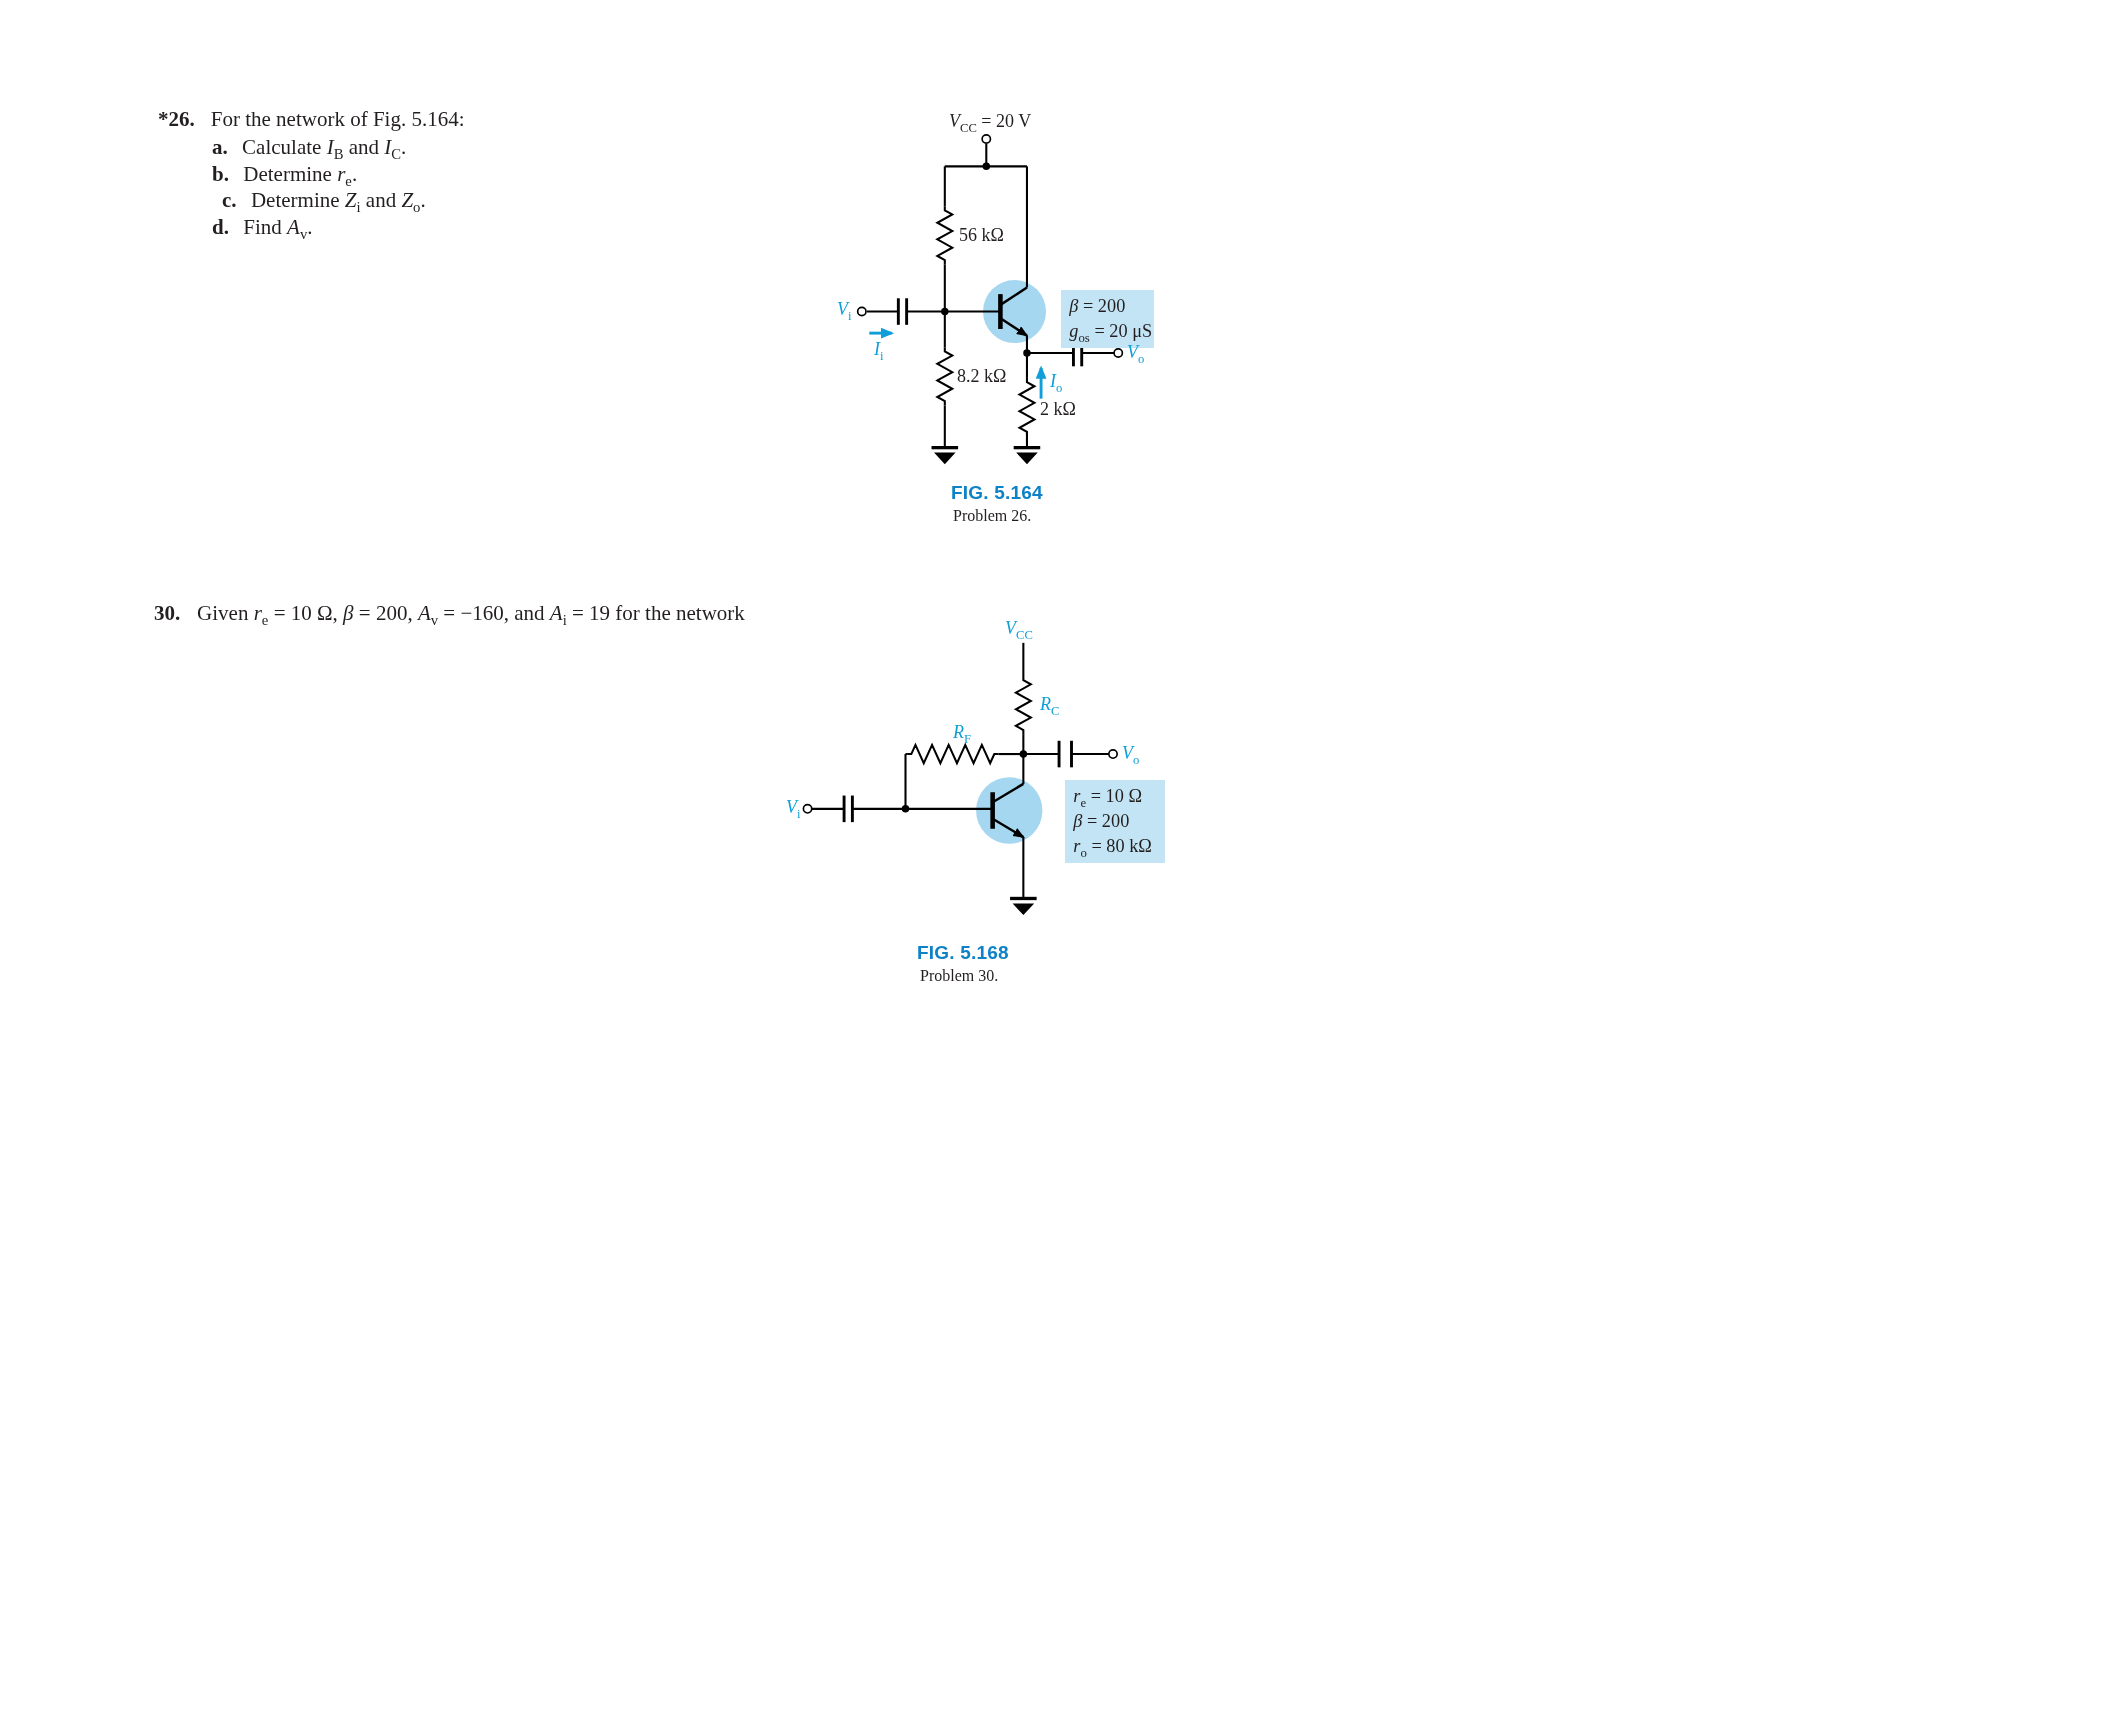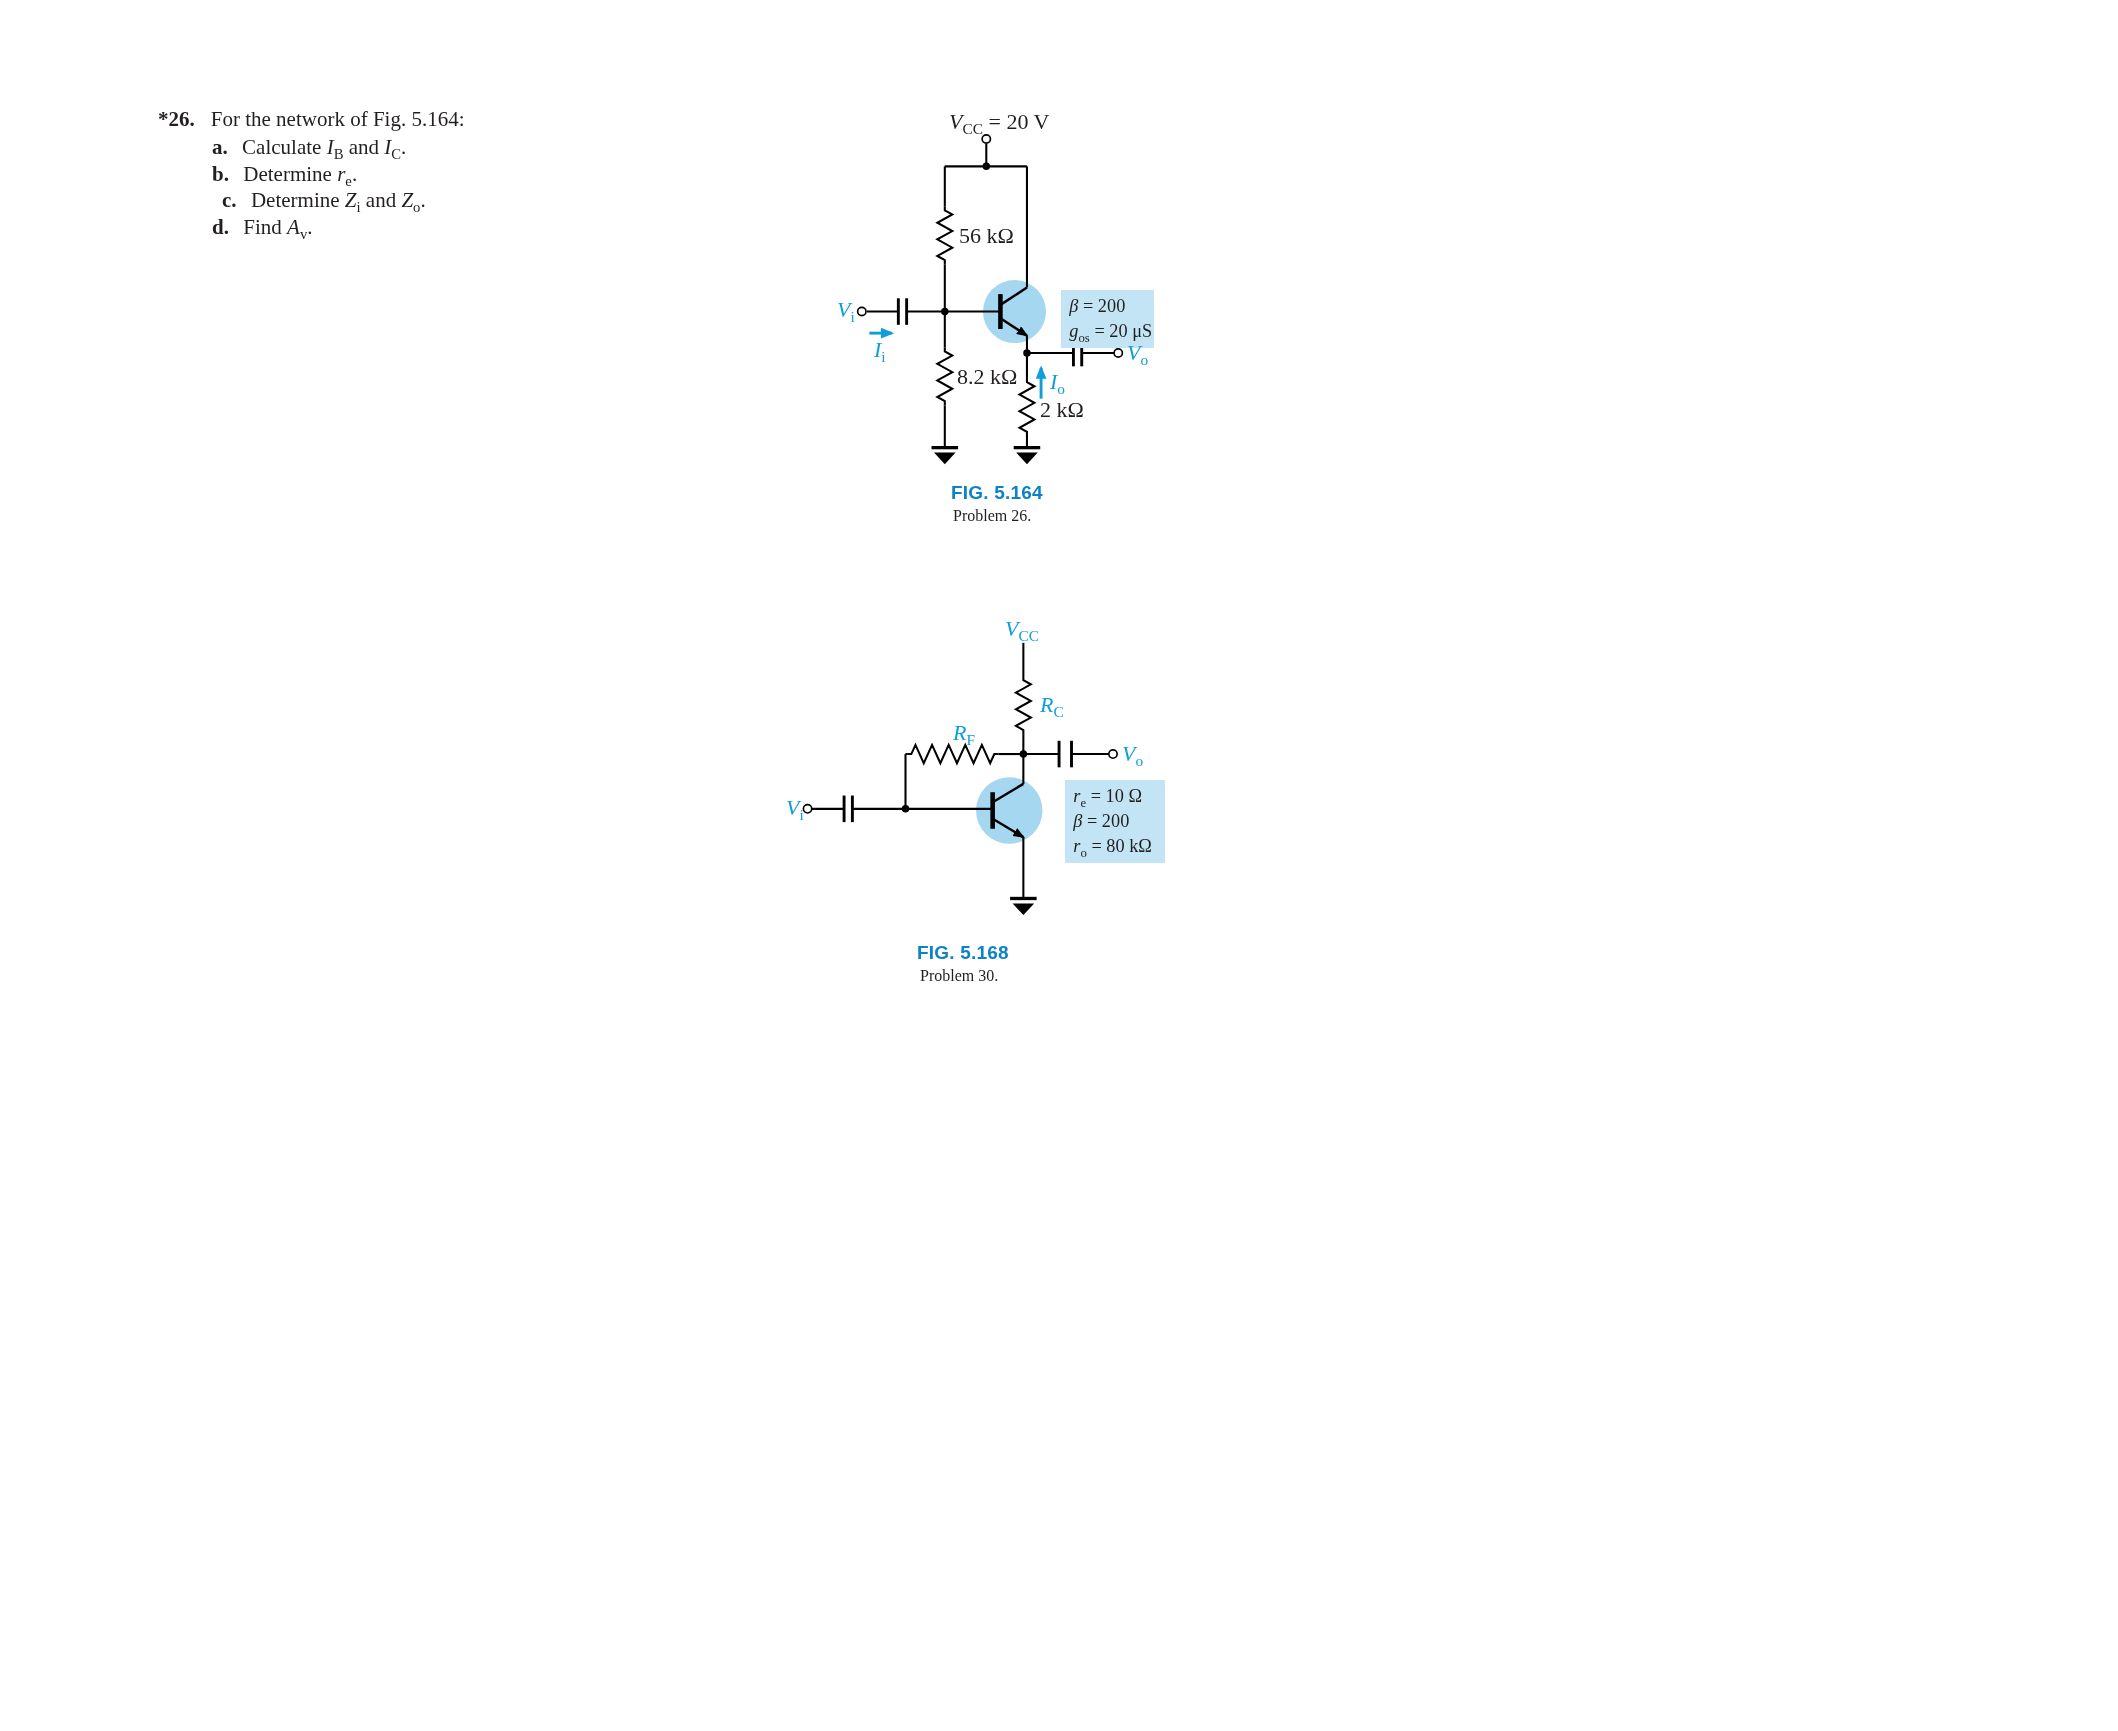--- a/index.html
+++ b/index.html
@@ -11,21 +11,21 @@
     color:var(--ink,#231f20);
     overflow:hidden;
   }
   .abs { position:absolute; }
   .prob { font-size:21px; line-height:26.6px; white-space:nowrap; }
   .prob-num { font-weight:bold; }
   .item-letter { font-weight:bold; }
   .prob-line { white-space:nowrap; }
   sub { font-size:0.7em; line-height:0; }
   .circ-label {
-    position:absolute; font-size:22px; line-height:21.6px;
+    position:absolute; font-size:18px; line-height:21.6px;
     white-space:nowrap; color:var(--ink,#231f20);
   }
   .blue { color:var(--accent,#0e9fd8); }
   .fig-caption {
     position:absolute; font-family:"Liberation Sans", sans-serif;
     font-weight:bold; font-size:19px; letter-spacing:0.2px;
     color:var(--fig-label,#0e82c6); white-space:nowrap;
   }
   .fig-subcaption {
     position:absolute; font-size:16px; white-space:nowrap;
@@ -157,20 +157,24 @@
     </div>
     <div class="circ-label" style="left:135px; top:258px;">8.2 kΩ</div>
     <div class="circ-label blue" style="left:228px; top:263px;"><i>I</i><sub>o</sub></div>
     <div class="circ-label" style="left:218px; top:291px;">2 kΩ</div>
     <div class="circ-label blue" style="left:305px; top:234px;"><i>V</i><sub>o</sub></div>
     <div class="fig-caption" style="left:129px; top:374px;">FIG. 5.164</div>
     <div class="fig-subcaption" style="left:131px; top:399px;">Problem 26.</div>
   </div>
 
   <div class="abs prob" style="left:154px; top:600px;">
+    <div class="prob-line">
+      <span class="prob-num">30.</span>
+      <span style="margin-left:11.6px;">Given <i>r</i><sub>e</sub> = 10 Ω, <i>β</i> = 200, <i>A</i><sub>v</sub> = −160, and <i>A</i><sub>i</sub> = 19 for the network</span>
+    </div>
   </div>
 
   <div class="abs" style="left:781px; top:611px; width:415px; height:399px;">
     <svg width="415" height="399" viewBox="0 0 500 480" style="position:absolute; left:0; top:0;">
       <defs>
         <marker id="arrB2" markerUnits="userSpaceOnUse" markerWidth="15" markerHeight="12" refX="12" refY="5.5" orient="auto">
           <path d="M0,0 L14,5.5 L0,11 Z" class="black-fill"></path>
         </marker>
       </defs>
 

